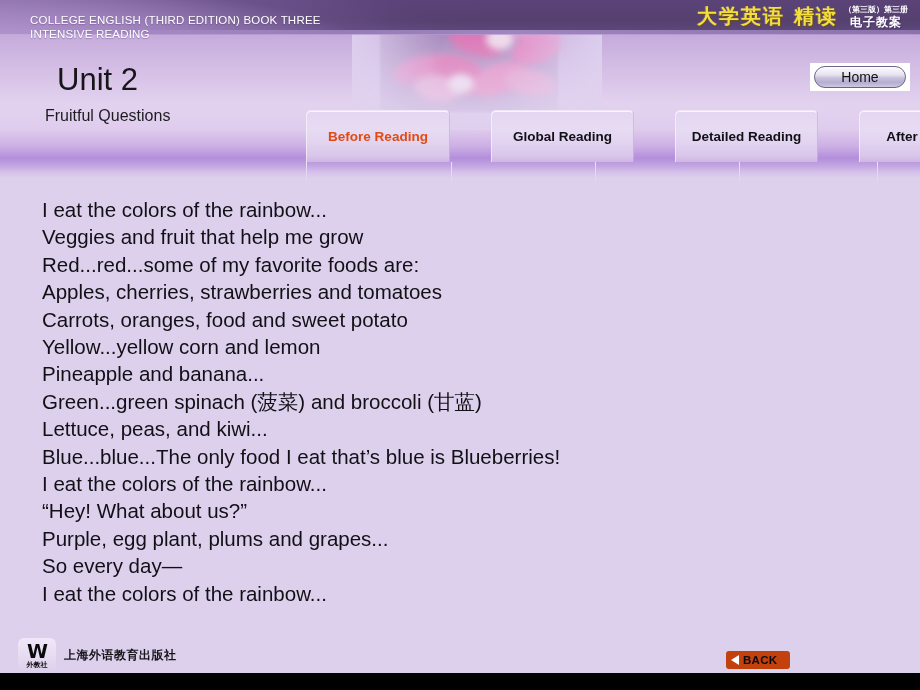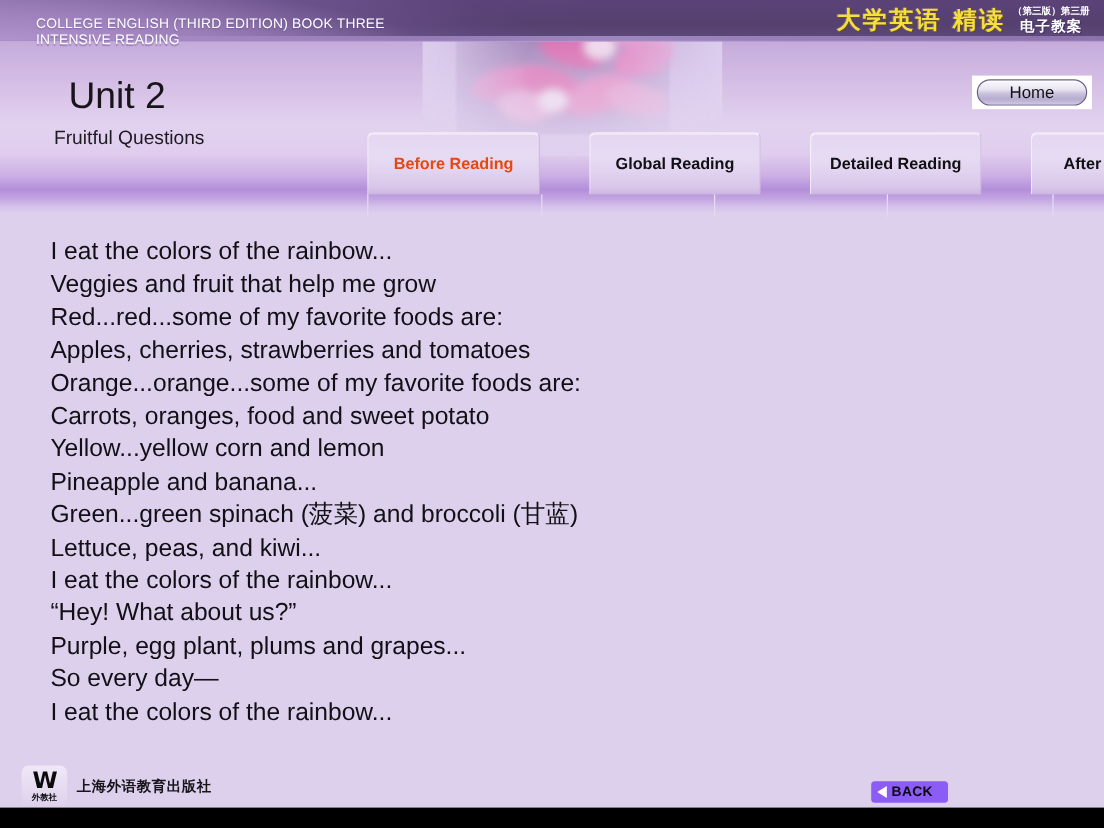--- a/index.html
+++ b/index.html
@@ -298,21 +298,21 @@
     font-size: 12px;
     font-weight: bold;
     color: #17151a;
     letter-spacing: 0.5px;
   }
 
   #back-btn {
     position: absolute;
     left: 726px; top: 651px;
     width: 64px; height: 18px;
-    background: #8b5cf6;
+    background: #c2410c;
     border-radius: 3px;
     display: flex;
     align-items: center;
     gap: 4px;
     padding-left: 5px;
     box-sizing: border-box;
   }
   #back-arrow {
     width: 0; height: 0;
     border-top: 5px solid transparent;
@@ -391,26 +391,26 @@
   <div class="tab-divider" style="left:451px;"></div>
   <div class="tab-divider" style="left:595px;"></div>
   <div class="tab-divider" style="left:739px;"></div>
   <div class="tab-divider" style="left:877px;"></div>
 
   <div id="poem">
     <div class="line">I eat the colors of the rainbow...</div>
     <div class="line">Veggies and fruit that help me grow</div>
     <div class="line">Red...red...some of my favorite foods are:</div>
     <div class="line">Apples, cherries, strawberries and tomatoes</div>
-    <div class="line">Orange...orange...some of my favorite foods are:</div>
     <div class="line">Carrots, oranges, food and sweet potato</div>
     <div class="line">Yellow...yellow corn and lemon</div>
     <div class="line">Pineapple and banana...</div>
     <div class="line">Green...green spinach (菠菜) and broccoli (甘蓝)</div>
     <div class="line">Lettuce, peas, and kiwi...</div>
+    <div class="line">Blue...blue...The only food I eat that’s blue is Blueberries!</div>
     <div class="line">I eat the colors of the rainbow...</div>
     <div class="line">“Hey! What about us?”</div>
     <div class="line">Purple, egg plant, plums and grapes...</div>
     <div class="line">So every day—</div>
     <div class="line">I eat the colors of the rainbow...</div>
   </div>
 
   <div id="publisher">
     <div id="pub-logo">
       <div class="w">W</div>

